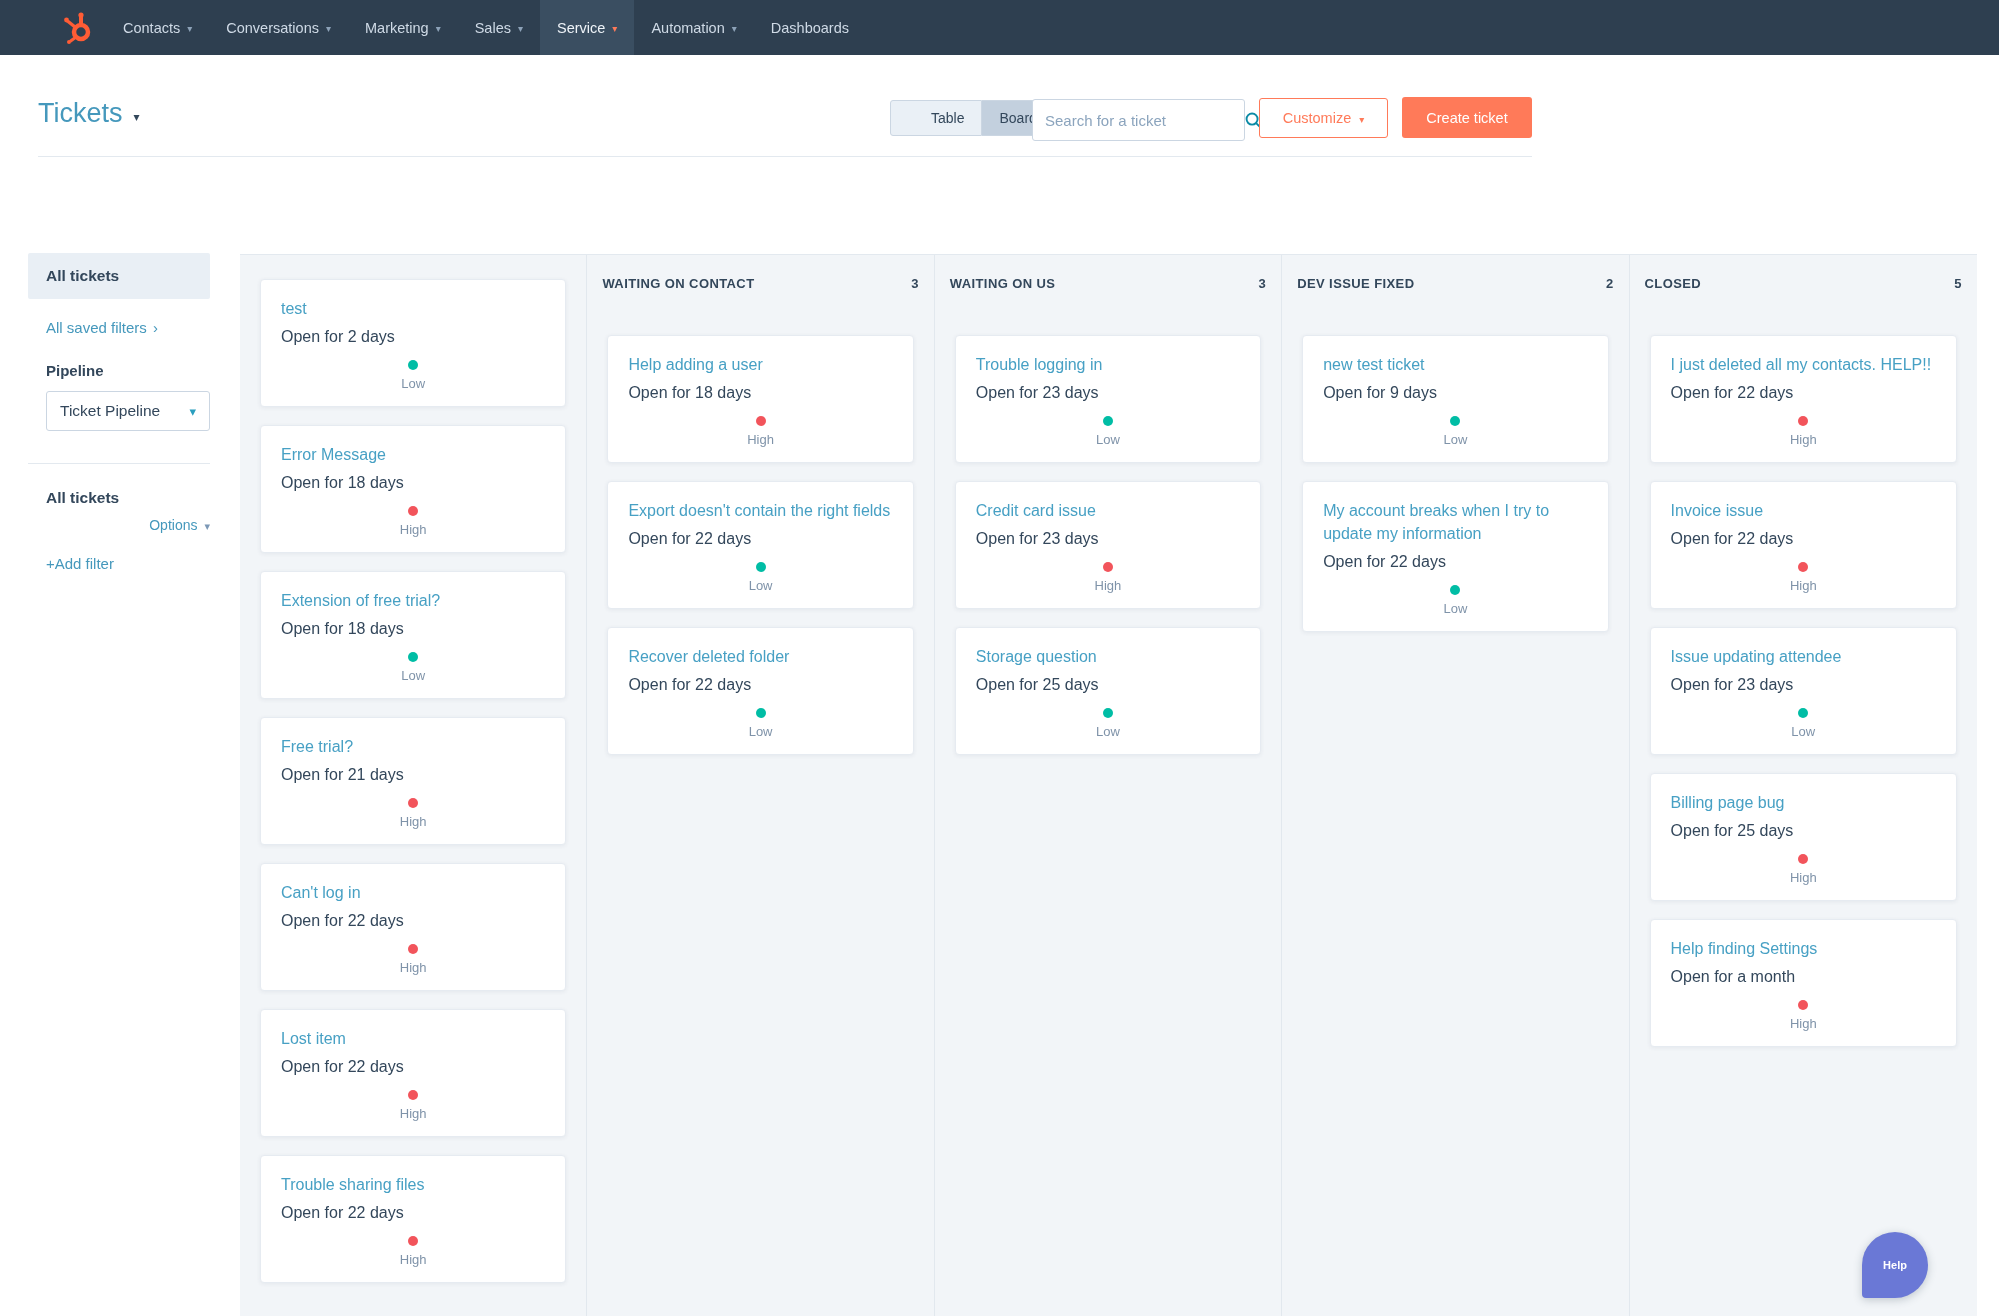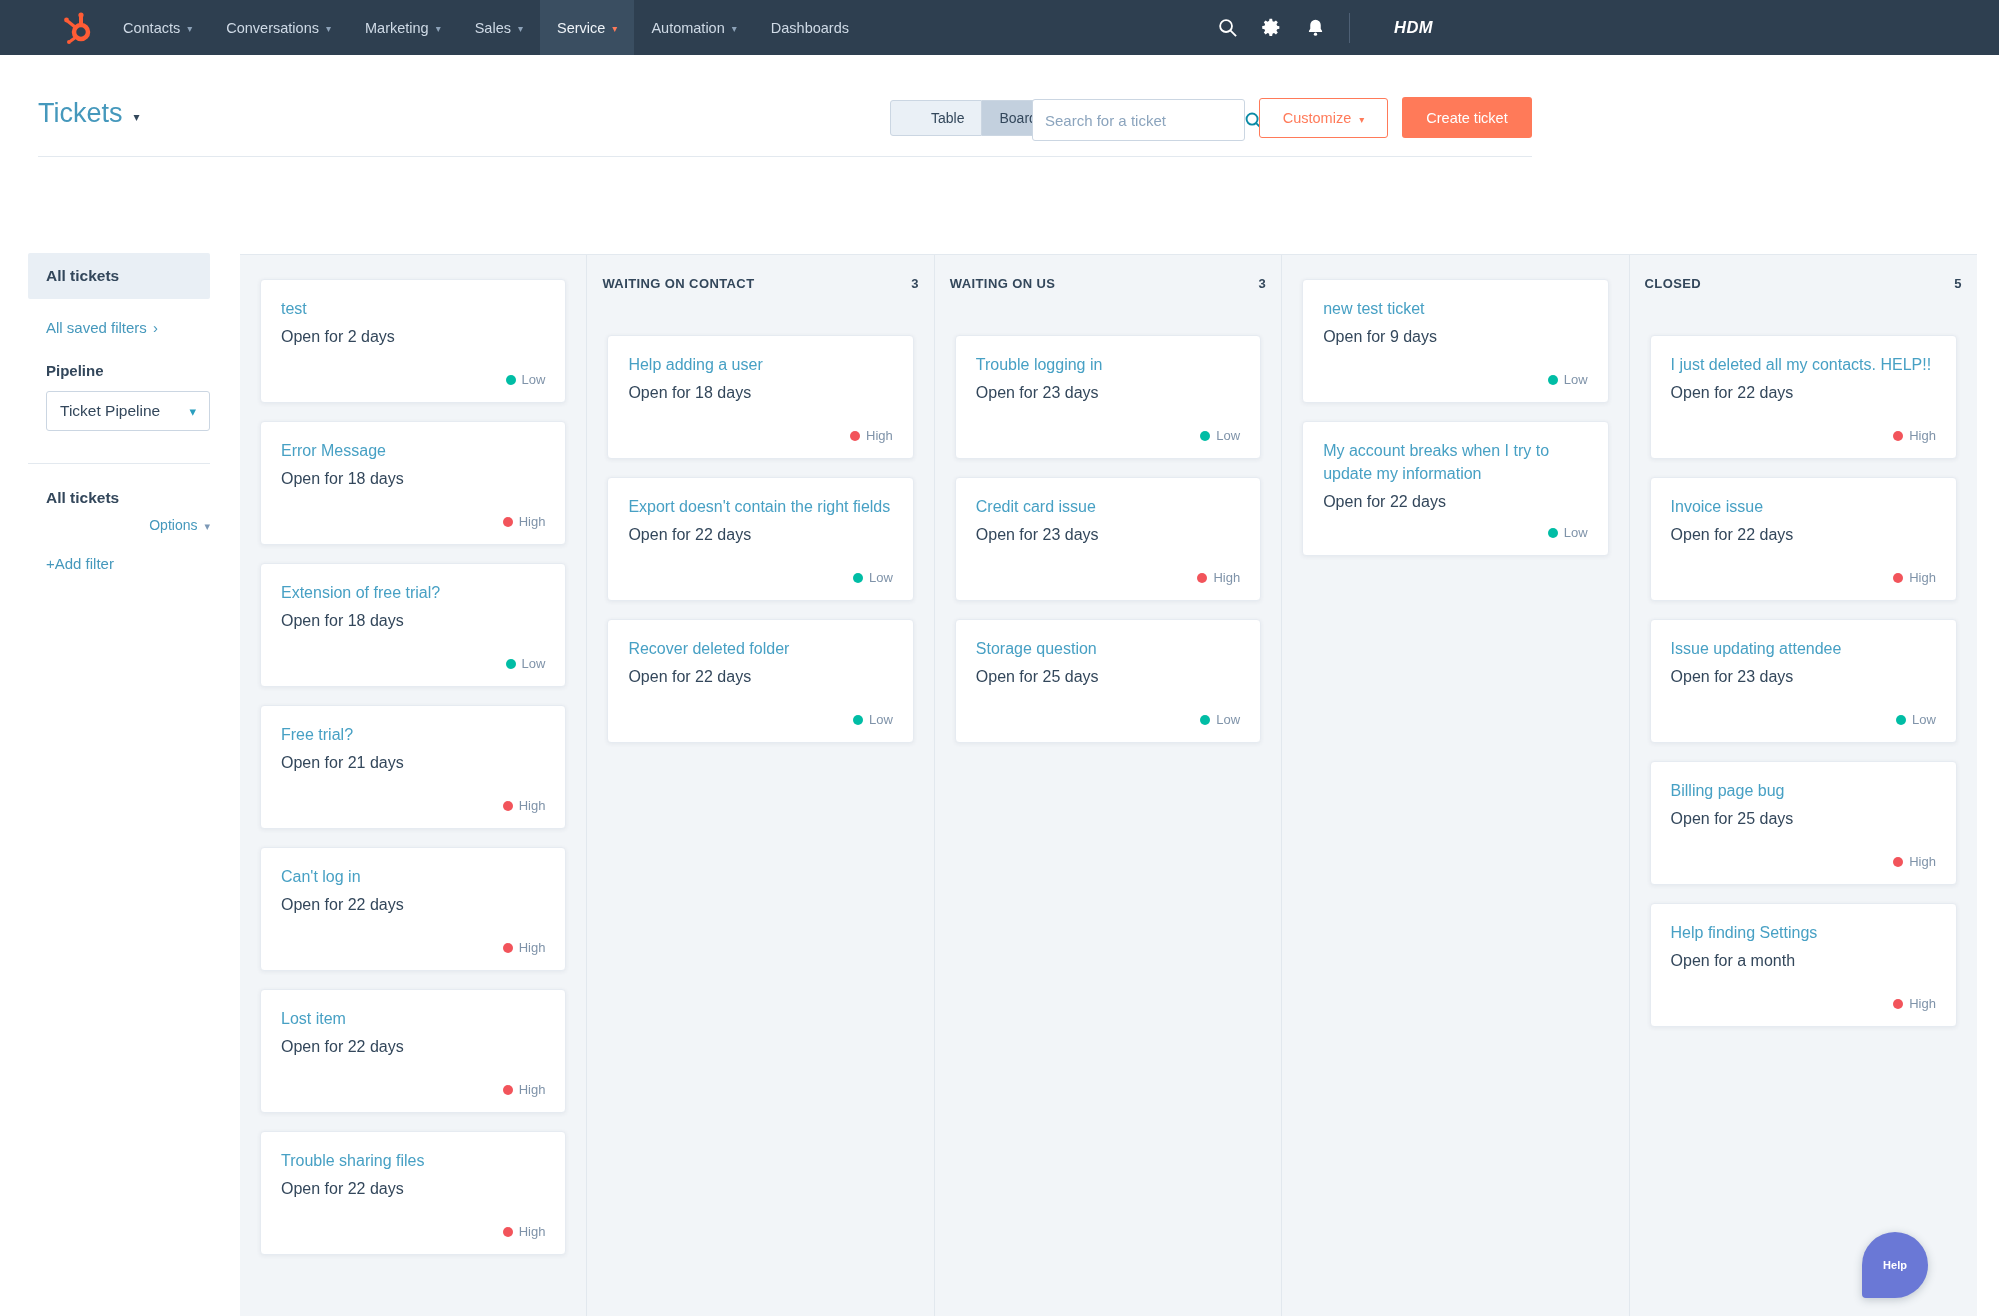--- a/index.html
+++ b/index.html
@@ -50,21 +50,21 @@
 
   
   .board { position:absolute; left:240px; top:254px; width:1737px; height:1062px; background:#f2f5f8; border-top:1px solid #e3e9ef; display:flex; overflow:hidden; }
   .column { width:347.4px; border-right:1px solid #e2e8ee; display:flex; flex-direction:column; }
   .column:last-child { border-right:none; }
   .column-header { height:56px; flex:0 0 56px; display:flex; align-items:center; justify-content:space-between; padding:0 15px; font-size:13px; font-weight:600; color:#33475b; letter-spacing:.4px; }
   .cards { padding:24px 20px 0; display:flex; flex-direction:column; gap:18px; }
   .card { background:#fff; border:1px solid #e6ebf1; border-radius:4px; box-shadow:0 1px 4px rgba(45,62,80,.07); padding:17px 20px 15px; min-height:124px; display:flex; flex-direction:column; cursor:pointer; }
   .card-title { color:#47a0c4; font-size:16px; line-height:23px; cursor:pointer; }
   .card-open { color:#33475b; font-size:16px; line-height:23px; margin-top:5px; }
-  .card-priority { margin-top:auto; padding-top:12px; display:flex; justify-content:flex-end; align-items:center; gap:6px; }
+  .card-priority { margin-top:auto; padding-top:12px; display:flex; justify-content:flex-end; align-items:center; gap:6px;flex-direction:column; }
   .dot { width:10px; height:10px; border-radius:50%; }
   .priority-label { font-size:13px; color:#7f93a9; }
 
   
   .help-btn { position:absolute; left:1862px; top:1232px; width:66px; height:66px; background:#6a78d6; color:#fff; border-radius:33px 33px 33px 4px; display:flex; align-items:center; justify-content:center; font-size:11px; font-weight:bold; cursor:pointer; box-shadow:0 2px 8px rgba(45,62,80,.25); }
 </style>
 </head>
 <body>
 
 <div class="page">
@@ -103,41 +103,20 @@
           <span class="nav-caret">▾</span>
         </div>
         <div class="nav-item">
           <span>Automation</span>
           <span class="nav-caret">▾</span>
         </div>
         <div class="nav-item">
           <span>Dashboards</span>
         </div>
       </div>
-    <div class="nav-right">
-      <div class="nav-icon">
-        <svg viewBox="0 0 22 22" width="21" height="21" fill="none" stroke="#fff" stroke-width="1.9">
-          <circle cx="9.5" cy="9.5" r="6.2"></circle>
-            <line x1="14" y1="14" x2="20" y2="20"></line>
-        </svg>
-      </div>
-      <div class="nav-icon">
-        <svg viewBox="0 0 24 24" width="21" height="21" fill="#fff">
-          <path d="M12 8.5a3.5 3.5 0 1 0 0 7 3.5 3.5 0 0 0 0-7zm9 5v-3l-2.6-.5a6.7 6.7 0 0 0-.7-1.7l1.5-2.2-2.1-2.1-2.2 1.5c-.5-.3-1.1-.5-1.7-.7L12.7 2h-3l-.5 2.6c-.6.2-1.2.4-1.7.7L5.3 3.9 3.2 6l1.5 2.2c-.3.5-.5 1.1-.7 1.7L1.4 10.4v3l2.6.5c.2.6.4 1.2.7 1.7l-1.5 2.2 2.1 2.1 2.2-1.5c.5.3 1.1.5 1.7.7l.5 2.6h3l.5-2.6c.6-.2 1.2-.4 1.7-.7l2.2 1.5 2.1-2.1-1.5-2.2c.3-.5.5-1.1.7-1.7l2.6-.6z"></path>
-        </svg>
-      </div>
-      <div class="nav-icon">
-        <svg viewBox="0 0 24 24" width="21" height="21" fill="#fff">
-          <path d="M12 3a6 6 0 0 0-6 6v4.5L4.5 16v1h15v-1L18 13.5V9a6 6 0 0 0-6-6z"></path>
-          <circle cx="12" cy="19.6" r="1.9"></circle>
-        </svg>
-      </div>
-      <div class="nav-divider"></div>
-      <div class="account-name">HDM</div>
-    </div>
   </div>
 
   <div class="page-title">
     <span>Tickets</span>
     <span class="title-caret">▾</span>
   </div>
 
   <div class="view-toggle">
     <div class="toggle-btn left">Table</div>
     <div class="toggle-btn selected">Board</div>
@@ -301,20 +280,24 @@
             <div class="card-title">Storage question</div>
             <div class="card-open">Open for 25 days</div>
             <div class="card-priority">
               <div class="dot" style="background: rgb(0, 189, 165);"></div>
               <div class="priority-label">Low</div>
             </div>
           </div>
         </div>
       </div>
       <div class="column">
+        <div class="column-header">
+          <span>DEV ISSUE FIXED</span>
+          <span>2</span>
+        </div>
         <div class="cards">
           <div class="card">
             <div class="card-title">new test ticket</div>
             <div class="card-open">Open for 9 days</div>
             <div class="card-priority">
               <div class="dot" style="background: rgb(0, 189, 165);"></div>
               <div class="priority-label">Low</div>
             </div>
           </div>
           <div class="card">

